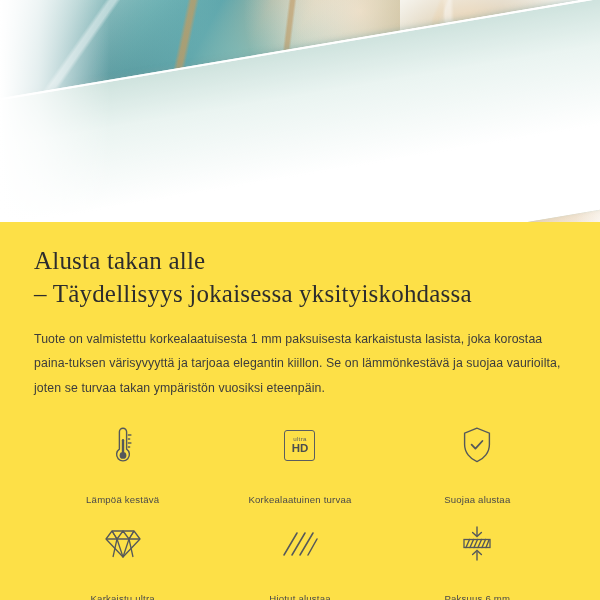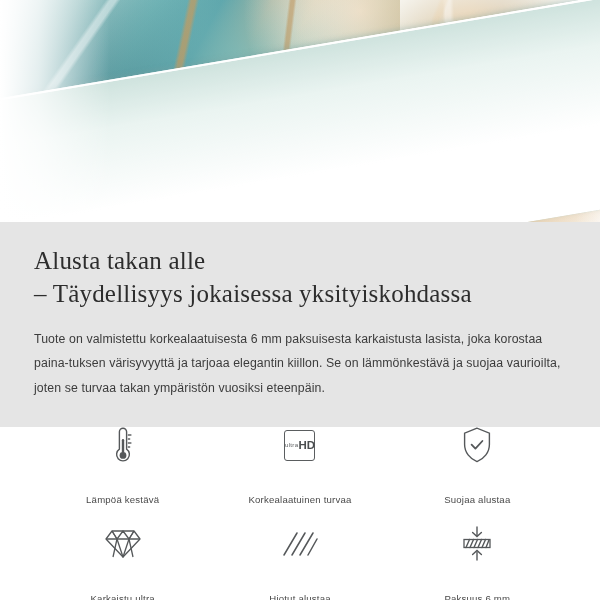--- a/index.html
+++ b/index.html
@@ -8,22 +8,22 @@
     width: 600px;
     height: 600px;
     background: #ffffff;
     font-family: "Liberation Sans", sans-serif;
     overflow: hidden;
   }
 
   .page {
     position: relative;
     width: 600px;
-    height: 427px;
-    background: #e5e5e5;
+    height: 600px;
+    background: #fde047;
   }
 
   
   .hero {
     position: relative;
     width: 600px;
     height: 222px;
     overflow: hidden;
     background: #ffffff;
   }
@@ -156,21 +156,21 @@
     font-size: 9.6px;
     color: #4a4a4a;
     text-align: center;
     letter-spacing: .2px;
   }
   .ultrahd-badge {
     width: 31px; height: 31px;
     border: 1.4px solid #5a5d5f;
     border-radius: 3px;
     display: flex;
-    flex-direction: row;
+    flex-direction: column;
     align-items: center;
     justify-content: center;
     line-height: 1;
   }
   .ultrahd-badge .u1 { font-size: 6.2px; letter-spacing: .3px; color: #5a5d5f; }
   .ultrahd-badge .u2 { font-size: 11.5px; font-weight: bold; color: #4a4d4f; margin-top: 1px; }
 </style>
 </head>
 <body>
 
@@ -186,21 +186,21 @@
     <div class="sparkle s2"></div>
   </div>
 
   <div class="content">
 
     <h1 class="headline">
       <span>Alusta takan alle</span>
       <span class="l2">– Täydellisyys jokaisessa yksityiskohdassa</span>
     </h1>
 
-    <p class="body-copy">Tuote on valmistettu korkealaatuisesta 6 mm paksuisesta karkaistusta lasista, joka korostaa paina-tuksen värisyvyyttä ja tarjoaa elegantin kiillon. Se on lämmönkestävä ja suojaa vaurioilta, joten se turvaa takan ympäristön vuosiksi eteenpäin.</p>
+    <p class="body-copy">Tuote on valmistettu korkealaatuisesta 1 mm paksuisesta karkaistusta lasista, joka korostaa paina-tuksen värisyvyyttä ja tarjoaa elegantin kiillon. Se on lämmönkestävä ja suojaa vaurioilta, joten se turvaa takan ympäristön vuosiksi eteenpäin.</p>
 
     <div class="features">
 
       <div class="feature">
         <div class="feature-icon">
           <svg width="24" height="42" viewBox="0 0 24 42" fill="none" stroke="#55585a" stroke-width="1.4">
             <path d="M12 4.2a3.6 3.6 0 0 0-3.6 3.6v17.4a6.4 6.4 0 1 0 7.2 0V7.8A3.6 3.6 0 0 0 12 4.2z"></path>
             <circle cx="12" cy="31.4" r="3.4" fill="#55585a" stroke="none"></circle>
             <rect x="10.8" y="15" width="2.4" height="14" rx="1.2" fill="#55585a" stroke="none"></rect>
             <line x1="16.8" y1="11" x2="20.4" y2="11"></line>

